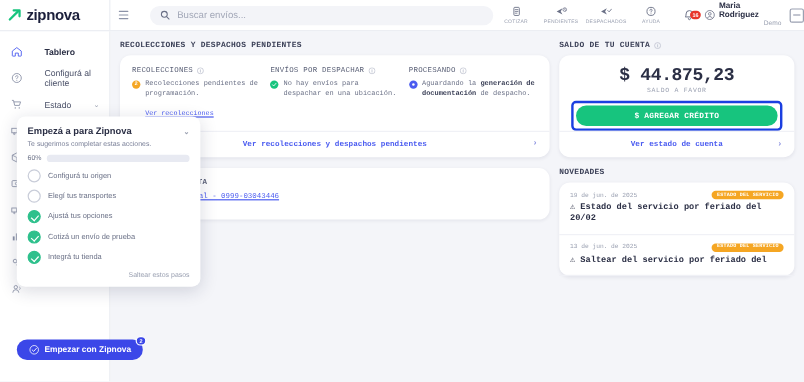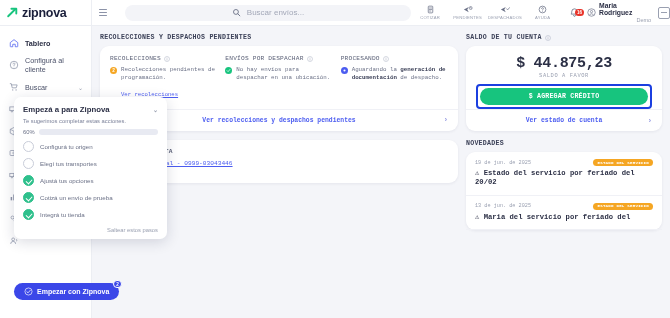--- a/index.html
+++ b/index.html
@@ -21,21 +21,21 @@
   .logo-mark { width: 13px; height: 13px; position: relative; }
   .logo-text { font-size: 12.5px; font-weight: bold; color: #1b1f3b; letter-spacing: -0.3px; }
 
   .hamburger { width: 24px; display: flex; align-items: center; justify-content: center;
      border-left: 1px solid #eceef3; height: 26px; }
   .ham-ico { width: 8px; height: 8px; display:flex; flex-direction:column; justify-content:space-between; }
   .ham-ico i { display:block; height:1.4px; background:#8c93a8; border-radius:1px; }
 
   .search-box {
     margin-left: 10px; width: 290px; height: 16px; background: #f3f4f8;
-    border-radius: 8px; display: flex; align-items: center; gap: 6px; padding: 0 8px; justify-content: center;
+    border-radius: 8px; display: flex; align-items: center; gap: 6px; padding: 0 8px;
   }
   .search-ph { font-size: 8px; color: #a3a8b8; }
 
   .hdr-actions { margin-left: auto; display: flex; align-items: center; height: 26px; }
   .hdr-act { display: flex; flex-direction: column; align-items: center; justify-content: center;
      width: 38px; gap: 1px; }
   .hdr-act .lbl { font-size: 4.2px; color: #9aa0b1; letter-spacing: .2px; }
   .bell-wrap { position: relative; width: 26px; display: flex; align-items: center; justify-content: center; }
   .bell-badge { position: absolute; top: 2px; right: 3px; background: #e8342a; color: #fff;
      font-size: 4.5px; border-radius: 6px; padding: 0.5px 2px; font-weight: bold; line-height: 1.3; }
@@ -44,21 +44,21 @@
   .user-sub { font-size: 5.5px; color: #9aa0b1; text-align: right; line-height: 1.1; }
   .logout-ico { width: 12px; height: 12px; border: 1.1px solid #9aa0b1; border-radius: 2px;
      margin-left: 3px; position: relative; }
   .logout-ico:after { content:''; position:absolute; left:2px; top:4.5px; width:6px; height:1.1px; background:#9aa0b1; }
 
   
   .sidebar {
     position: absolute; top: 26px; left: 0; width: 92px; height: 292px;
     background: #ffffff; border-right: 1px solid #eceef3; padding-top: 6px; z-index: 30;
   }
-  .side-item { display: flex; align-items: center; gap: 6px; padding: 4px 8px; height: 22px; }
+  .side-item { display: flex; align-items: center; gap: 18px; padding: 4px 8px; height: 22px; }
   .side-ico { width: 11px; height: 11px; flex: none; display: flex; align-items: center; justify-content: center; }
   .side-lbl { font-size: 7.2px; color: #4a5068; }
   .side-item.active .side-lbl { font-weight: bold; color: #2b2f45; }
   .chev { margin-left: auto; color: #9aa0b1; font-size: 6px; }
 
   
   .main { position: absolute; top: 26px; left: 92px; width: 578px; height: 292px; padding: 8px; font-family: Liberation Mono, monospace; }
   .cols { display: flex; gap: 8px; }
   .col-left { width: 358px; }
   .col-right { width: 196px; }
@@ -257,21 +257,21 @@
       <span class="side-lbl">Configurá al cliente</span>
     </div>
     <div class="side-item">
       <span class="side-ico">
         <svg width="10" height="10" viewBox="0 0 24 24" fill="none">
             <path d="M3 4h2.5l2.2 10h9.6l2.2-7H6.4" stroke="#8c93a8" stroke-width="1.8" stroke-linecap="round" stroke-linejoin="round"></path>
             <circle cx="9" cy="19" r="1.4" fill="#8c93a8"></circle>
             <circle cx="17" cy="19" r="1.4" fill="#8c93a8"></circle>
           </svg>
       </span>
-      <span class="side-lbl">Buscar</span>
+      <span class="side-lbl">Estado</span>
       <span class="chev">⌄</span>
     </div>
     <div class="side-item">
       <span class="side-ico">
         <svg width="10" height="10" viewBox="0 0 24 24" fill="none">
             <rect x="2" y="7" width="11" height="9" stroke="#8c93a8" stroke-width="1.7"></rect>
             <path d="M13 10h4l4 3.5V16h-8z" stroke="#8c93a8" stroke-width="1.7" stroke-linejoin="round"></path>
             <circle cx="7" cy="18" r="1.6" stroke="#8c93a8" stroke-width="1.5"></circle>
             <circle cx="17" cy="18" r="1.6" stroke="#8c93a8" stroke-width="1.5"></circle>
           </svg>
@@ -456,21 +456,21 @@
               <span class="nov-date">19 de jun. de 2025</span>
               <span class="nov-badge">ESTADO DEL SERVICIO</span>
             </div>
             <div class="nov-title">⚠ Estado del servicio por feriado del 20/02</div>
           </div>
           <div class="nov-item">
             <div class="nov-top">
               <span class="nov-date">13 de jun. de 2025</span>
               <span class="nov-badge">ESTADO DEL SERVICIO</span>
             </div>
-            <div class="nov-title">⚠ Maria del servicio por feriado del</div>
+            <div class="nov-title">⚠ Saltear del servicio por feriado del</div>
           </div>
         </div>
       </div>
 
     </div>
   </div>
 
   <div class="onb">
     <div class="onb-title">
       <span>Empezá a para Zipnova</span>

